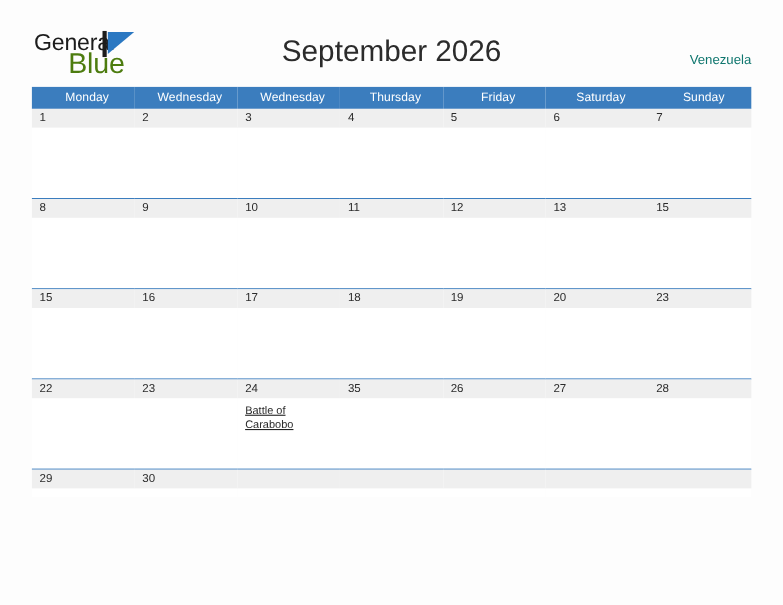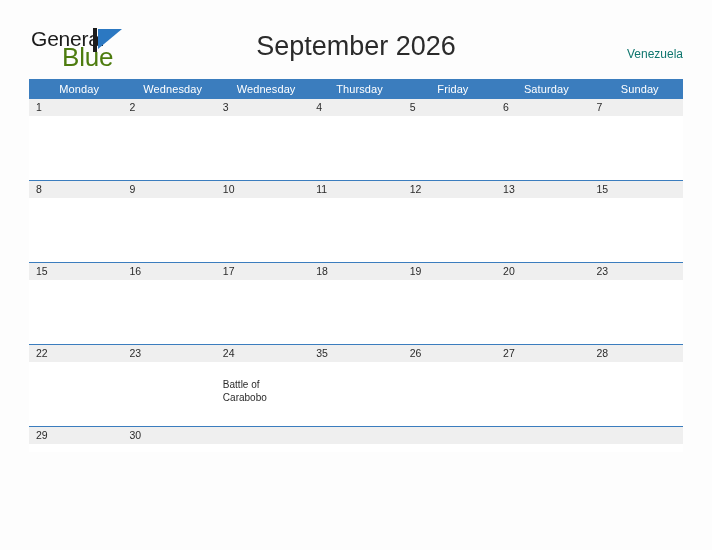--- a/index.html
+++ b/index.html
@@ -142,21 +142,22 @@
     font-size: 10.5px;
     color: #2b2b2b;
     padding-left: 7px;
     box-sizing: border-box;
   }
   .daynum.empty {
     color: transparent;
   }
 
   .events {
-    padding: 16px 6px 0 7px;
+    padding: 5px 6px 0 7px;
+    text-decoration: underline;
   }
   .event {
     font-size: 10px;
     line-height: 13px;
     color: #2b2b2b;
     word-wrap: break-word;
   }
 </style>
 </head>
 <body>

